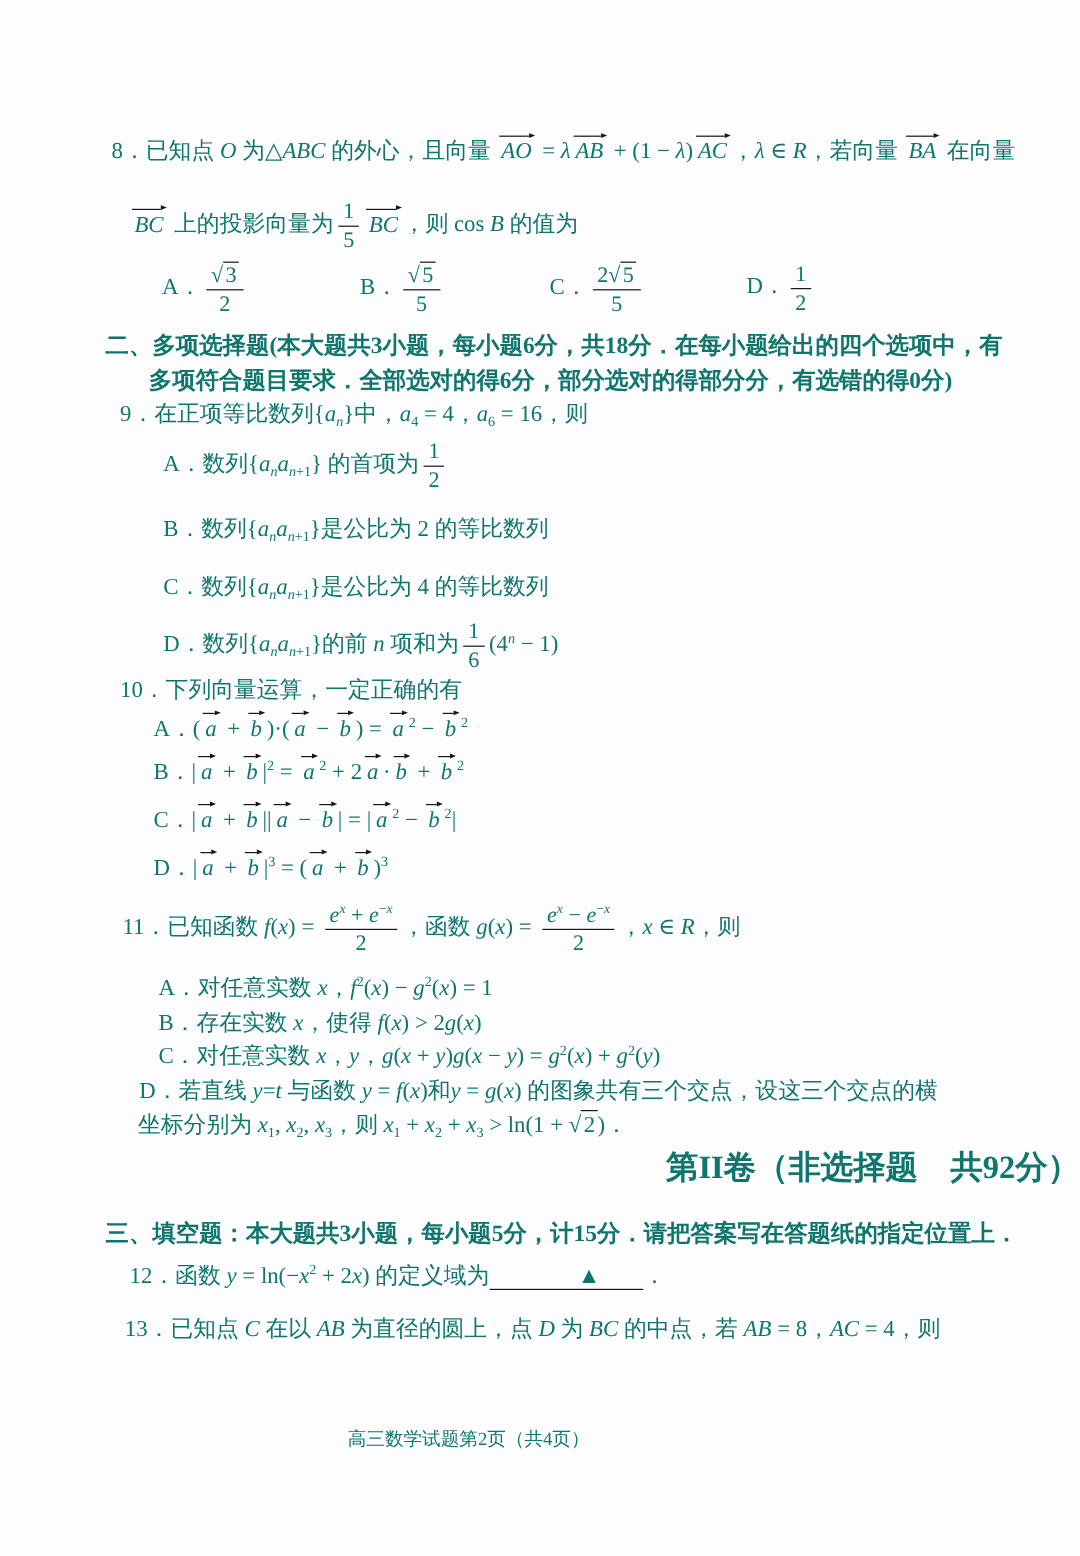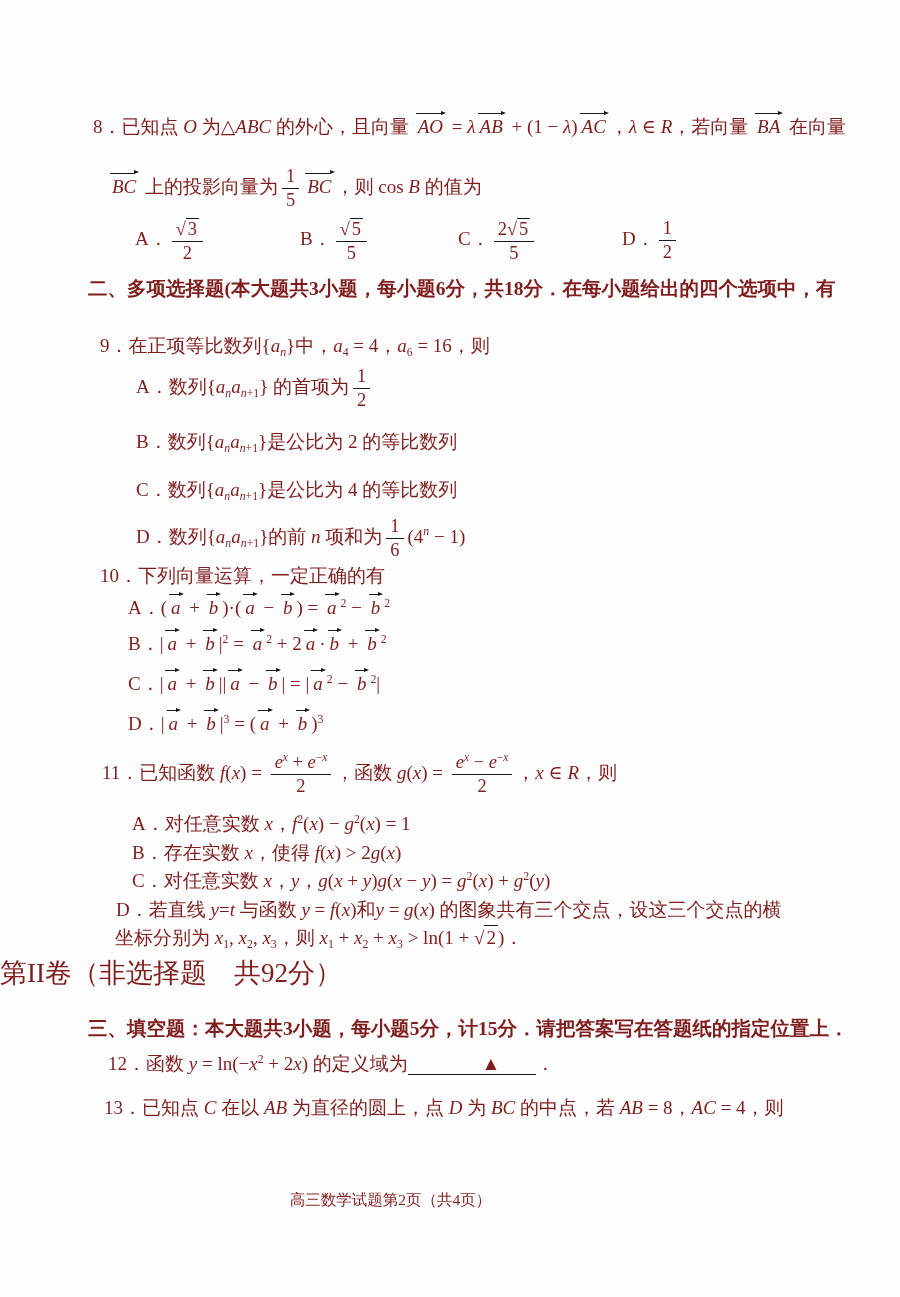--- a/index.html
+++ b/index.html
@@ -1,20 +1,20 @@
 <!DOCTYPE html>
 <html><head>
 <meta charset="utf-8">
 <style>
   html,body{margin:0;padding:0;background:#e8e8e8;}
   .page{position:relative;width:900px;height:1297px;background:#fdfdfd;margin:0 auto;
-        font-family:"Liberation Serif","DejaVu Serif","DejaVu Sans",serif;color:#7f1d1d;overflow:hidden;}
+        font-family:"Liberation Serif","DejaVu Serif","DejaVu Sans",serif;color:#0f766e;overflow:hidden;}
   .ln{position:absolute;white-space:nowrap;font-size:19px;line-height:1.3;}
   .bold{font-weight:700;font-size:19.5px;text-align:center;}
-  .title{left:0;width:900px;text-align:left;font-size:27px;font-weight:400;}
+  .title{left:0;width:900px;text-align:right;font-size:27px;font-weight:700;}
   .footer{left:0;width:781px;text-align:center;font-size:15.5px;}
   .mi{font-style:italic;}
   .vec{font-style:italic;position:relative;display:inline-block;padding:0 3px;margin:0 1px;}
   .vec::before{content:"";position:absolute;left:1px;right:5px;top:-2px;border-top:1.4px solid #161616;}
   .vec::after{content:"";position:absolute;right:0;top:-4.4px;border-left:5px solid #161616;
               border-top:2.4px solid transparent;border-bottom:2.4px solid transparent;}
   .msub{font-size:0.62em;vertical-align:-0.35em;line-height:0;}
   .msup{font-size:0.62em;vertical-align:0.6em;line-height:0;}
   .frac{display:inline-block;text-align:center;vertical-align:middle;margin:0 4px;line-height:1.12;font-size:0.97em;}
   .frac .num{display:block;padding:0 4px 1px;}
@@ -30,20 +30,21 @@
 <div class="page">
 
   <div class="ln" style="left:93px;top:115px">8．已知点 <span class="mi">O</span> 为△<span class="mi">ABC</span> 的外心，且向量 <span class="vec">AO</span> = <span class="mi">λ</span><span class="vec">AB</span> + (1 − <span class="mi">λ</span>)<span class="vec">AC</span>，<span class="mi">λ</span> ∈ <span class="mi">R</span>，若向量 <span class="vec">BA</span> 在向量</div>
   <div class="ln" style="left:108px;top:166px"><span class="vec">BC</span> 上的投影向量为<span class="frac"><span class="num">1</span><span class="den">5</span></span><span class="vec">BC</span>，则 cos <span class="mi">B</span> 的值为</div>
   <div class="ln" style="left:135px;top:218px">A．<span class="frac"><span class="num"><span class="sqrt"><span class="rsign">√</span><span class="rbody">3</span></span></span><span class="den">2</span></span></div>
   <div class="ln" style="left:300px;top:218px">B．<span class="frac"><span class="num"><span class="sqrt"><span class="rsign">√</span><span class="rbody">5</span></span></span><span class="den">5</span></span></div>
   <div class="ln" style="left:458px;top:218px">C．<span class="frac"><span class="num">2<span class="sqrt"><span class="rsign">√</span><span class="rbody">5</span></span></span><span class="den">5</span></span></div>
   <div class="ln" style="left:622px;top:218px">D．<span class="frac"><span class="num">1</span><span class="den">2</span></span></div>
 
   <div class="ln bold" style="left:88px;top:276px">二、多项选择题(本大题共3小题，每小题6分，共18分．在每小题给出的四个选项中，有</div>
+  <div class="ln bold" style="left:124px;top:305px">多项符合题目要求．全部选对的得6分，部分选对的得部分分，有选错的得0分)</div>
 
   <div class="ln" style="left:100px;top:334px">9．在正项等比数列{<span class="mi">a</span><span class="msub"><span class="mi">n</span></span>}中，<span class="mi">a</span><span class="msub">4</span> = 4，<span class="mi">a</span><span class="msub">6</span> = 16，则</div>
   <div class="ln" style="left:136px;top:366px">A．数列{<span class="mi">a</span><span class="msub"><span class="mi">n</span></span><span class="mi">a</span><span class="msub"><span class="mi">n</span>+1</span>} 的首项为<span class="frac"><span class="num">1</span><span class="den">2</span></span></div>
   <div class="ln" style="left:136px;top:430px">B．数列{<span class="mi">a</span><span class="msub"><span class="mi">n</span></span><span class="mi">a</span><span class="msub"><span class="mi">n</span>+1</span>}是公比为 2 的等比数列</div>
   <div class="ln" style="left:136px;top:478px">C．数列{<span class="mi">a</span><span class="msub"><span class="mi">n</span></span><span class="mi">a</span><span class="msub"><span class="mi">n</span>+1</span>}是公比为 4 的等比数列</div>
   <div class="ln" style="left:136px;top:516px">D．数列{<span class="mi">a</span><span class="msub"><span class="mi">n</span></span><span class="mi">a</span><span class="msub"><span class="mi">n</span>+1</span>}的前 <span class="mi">n</span> 项和为<span class="frac"><span class="num">1</span><span class="den">6</span></span>(4<span class="msup"><span class="mi">n</span></span> − 1)</div>
 
   <div class="ln" style="left:100px;top:564px">10．下列向量运算，一定正确的有</div>
   <div class="ln" style="left:128px;top:596px">A．(<span class="vec">a</span> + <span class="vec">b</span>)·(<span class="vec">a</span> − <span class="vec">b</span>) = <span class="vec">a</span><span class="msup">2</span> − <span class="vec">b</span><span class="msup">2</span></div>
   <div class="ln" style="left:128px;top:632px">B．|<span class="vec">a</span> + <span class="vec">b</span>|<span class="msup">2</span> = <span class="vec">a</span><span class="msup">2</span> + 2<span class="vec">a</span>·<span class="vec">b</span> + <span class="vec">b</span><span class="msup">2</span></div>

